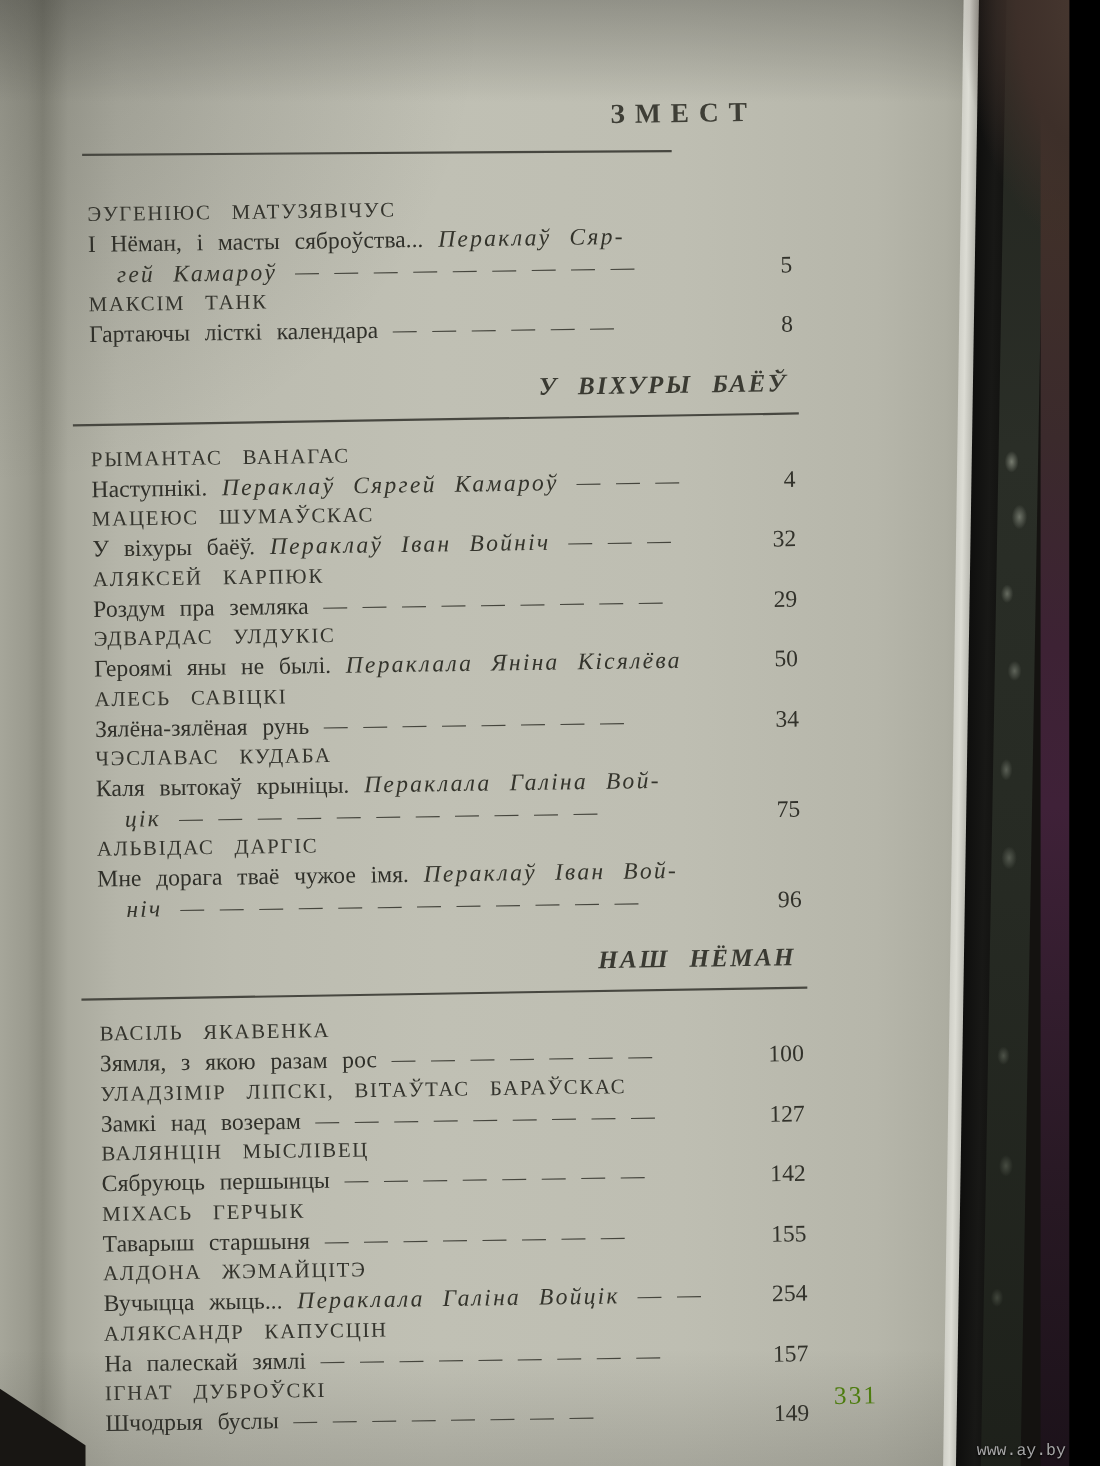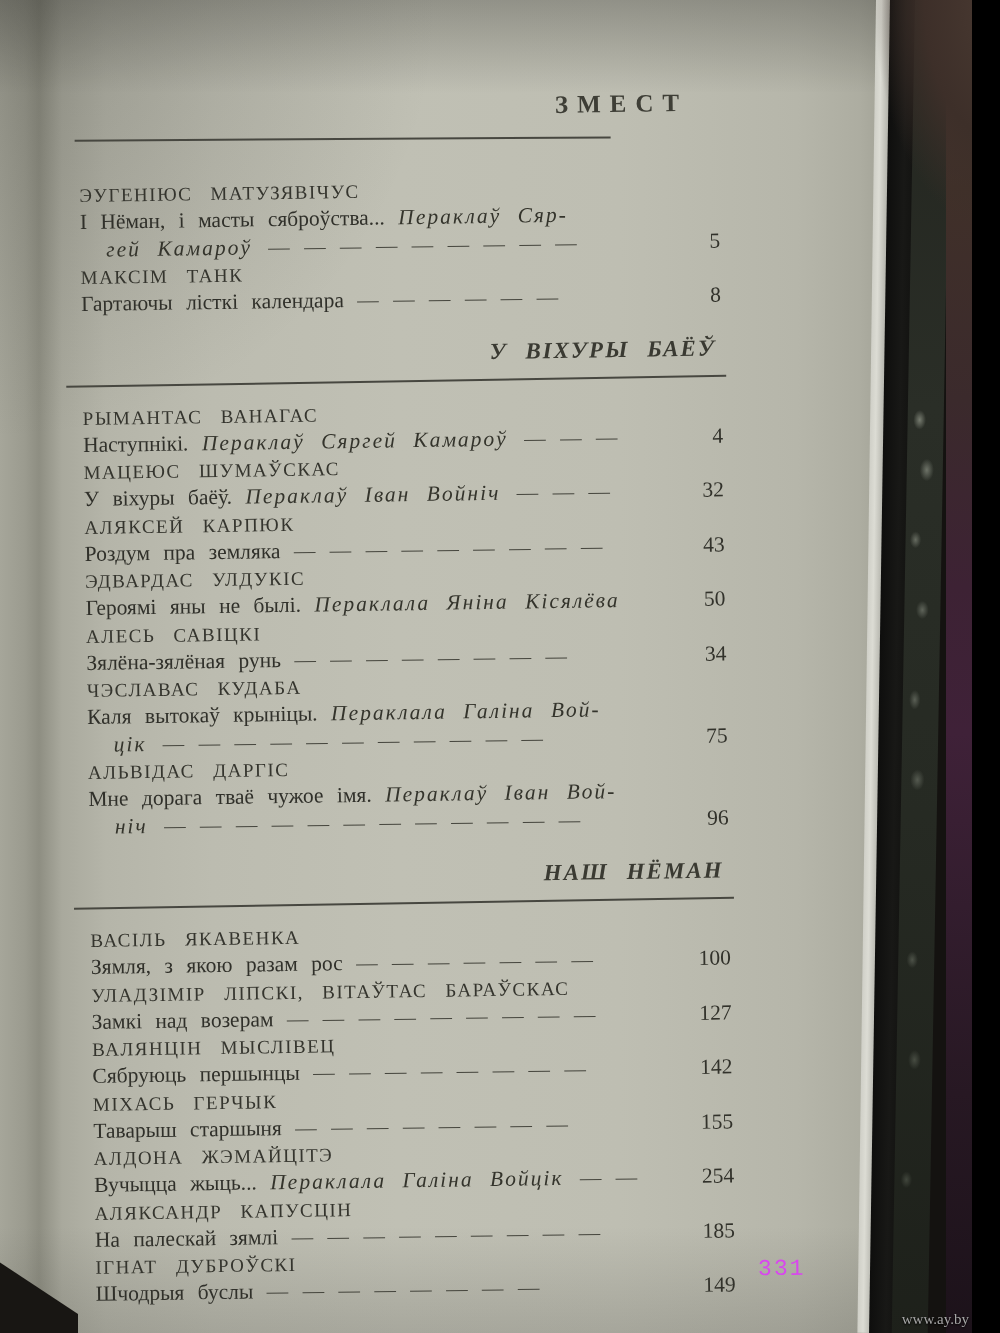--- a/index.html
+++ b/index.html
@@ -74,26 +74,26 @@
     color:#35352e;line-height:27px;white-space:nowrap;
   }
   .row{display:flex;justify-content:space-between;align-items:baseline;line-height:27.5px;}
   .rowtext{font-size:21.5px;word-spacing:8px;}
   .row .indent{padding-left:26px;}
   .seg-plain{color:#30302a;}
   .seg-italic{font-style:italic;letter-spacing:2px;word-spacing:9px;color:#34342c;}
   .seg-dashes{color:#45453d;word-spacing:9px;}
   .pgnum{flex-shrink:0;font-size:21.5px;color:#32322b;padding-left:14px;}
   .folio{
-    position:absolute;left:758px;top:1256px;font-size:23px;color:#d946ef;
-    letter-spacing:2px;transform:rotate(-0.85deg);font-family:Liberation Mono, monospace;
+    position:absolute;left:758px;top:1256px;font-size:23px;color:#4d7c0f;
+    letter-spacing:2px;transform:rotate(-0.85deg);
   }
   .watermark{
     position:absolute;right:3px;bottom:5px;
-    font-family:Liberation Serif, serif;font-size:15px;color:#a6a6a6;
+    font-family:Liberation Mono, monospace;font-size:15px;color:#a6a6a6;
     text-shadow:0 1px 2px #000;
   }
 </style>
 </head>
 <body>
 
 <div class="photo">
 
   <div class="paper"></div>
 
@@ -138,21 +138,21 @@
           <div class="author">МАЦЕЮС ШУМАЎСКАС</div>
           <div class="row">
             <span class="rowtext"><span class="seg-plain">У віхуры баёў. </span><span class="seg-italic">Пераклаў Іван Войніч </span><span class="seg-dashes">— — —</span></span>
             <span class="pgnum">32</span>
           </div>
         </div>
         <div class="entry">
           <div class="author">АЛЯКСЕЙ КАРПЮК</div>
           <div class="row">
             <span class="rowtext"><span class="seg-plain">Роздум пра земляка </span><span class="seg-dashes">— — — — — — — — —</span></span>
-            <span class="pgnum">43</span>
+            <span class="pgnum">29</span>
           </div>
         </div>
         <div class="entry">
           <div class="author">ЭДВАРДАС УЛДУКІС</div>
           <div class="row">
             <span class="rowtext"><span class="seg-plain">Героямі яны не былі. </span><span class="seg-italic">Пераклала Яніна Кісялёва</span></span>
             <span class="pgnum">50</span>
           </div>
         </div>
         <div class="entry">
@@ -216,21 +216,21 @@
           <div class="author">АЛДОНА ЖЭМАЙЦІТЭ</div>
           <div class="row">
             <span class="rowtext"><span class="seg-plain">Вучыцца жыць... </span><span class="seg-italic">Пераклала Галіна Войцік </span><span class="seg-dashes">— —</span></span>
             <span class="pgnum">254</span>
           </div>
         </div>
         <div class="entry">
           <div class="author">АЛЯКСАНДР КАПУСЦІН</div>
           <div class="row">
             <span class="rowtext"><span class="seg-plain">На палескай зямлі </span><span class="seg-dashes">— — — — — — — — —</span></span>
-            <span class="pgnum">185</span>
+            <span class="pgnum">157</span>
           </div>
         </div>
         <div class="entry">
           <div class="author">ІГНАТ ДУБРОЎСКІ</div>
           <div class="row">
             <span class="rowtext"><span class="seg-plain">Шчодрыя буслы </span><span class="seg-dashes">— — — — — — — —</span></span>
             <span class="pgnum">149</span>
           </div>
         </div>
       </div>

